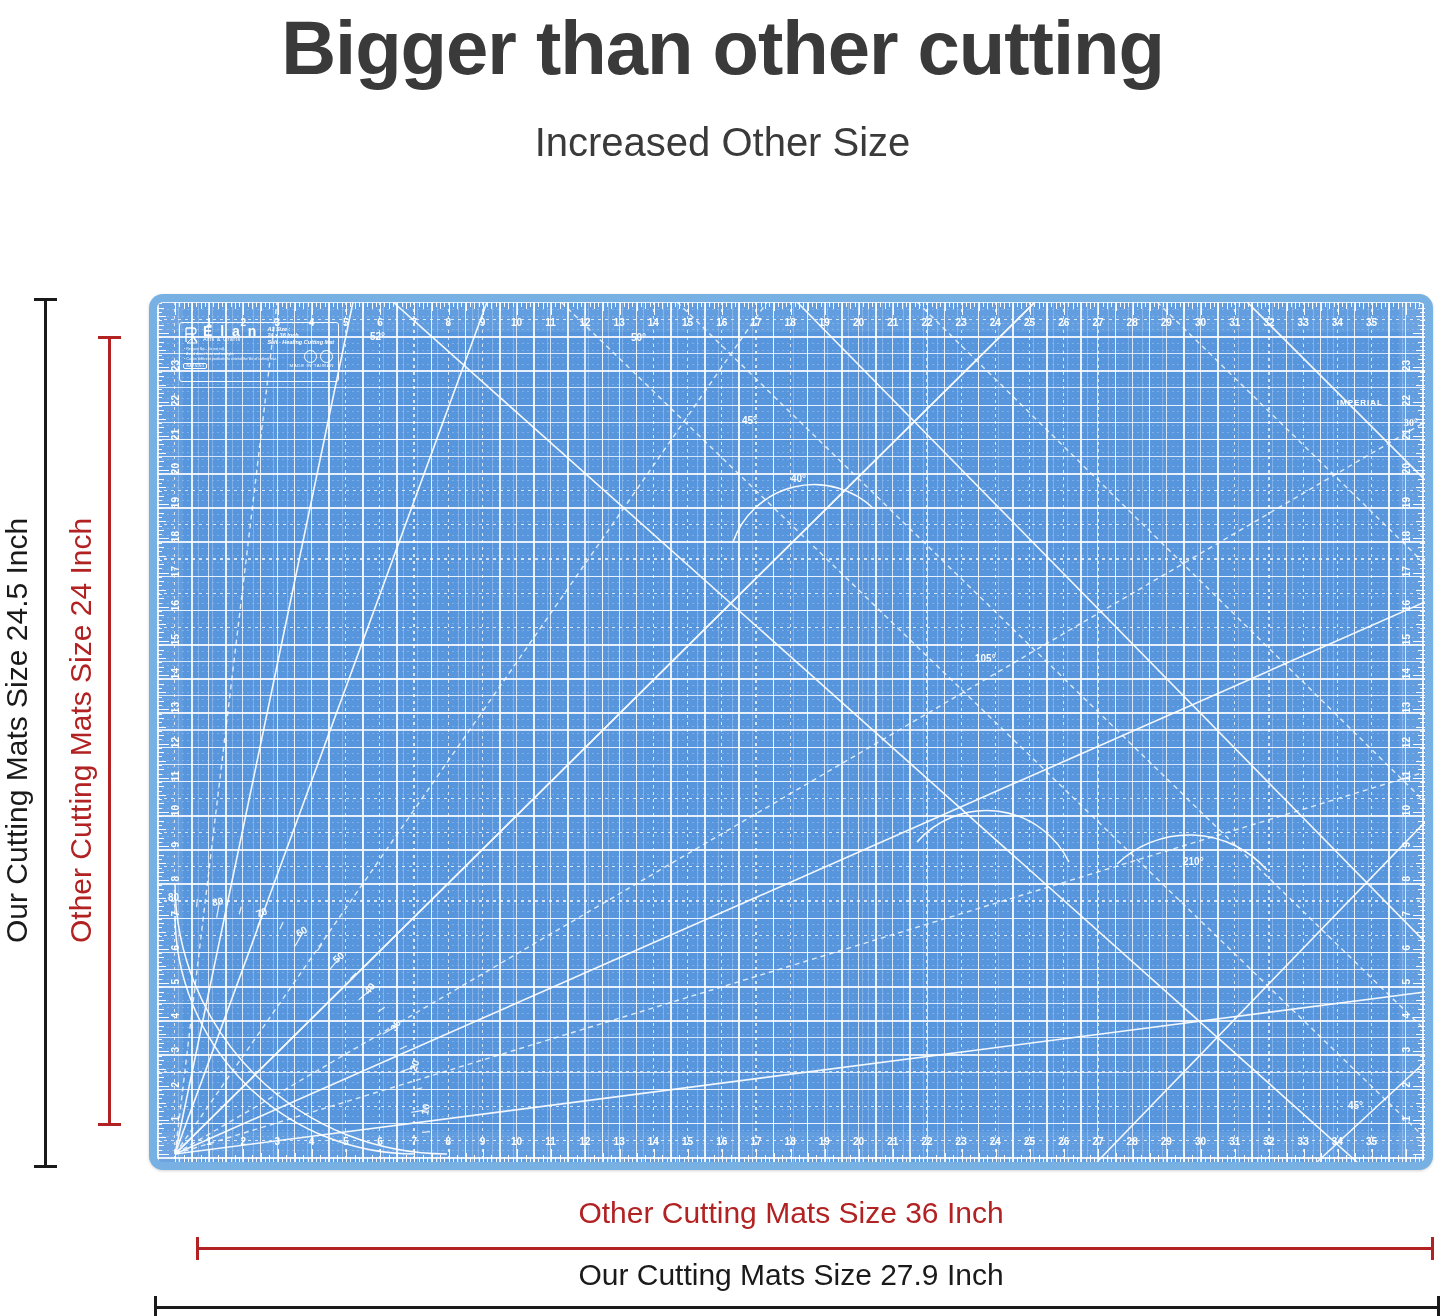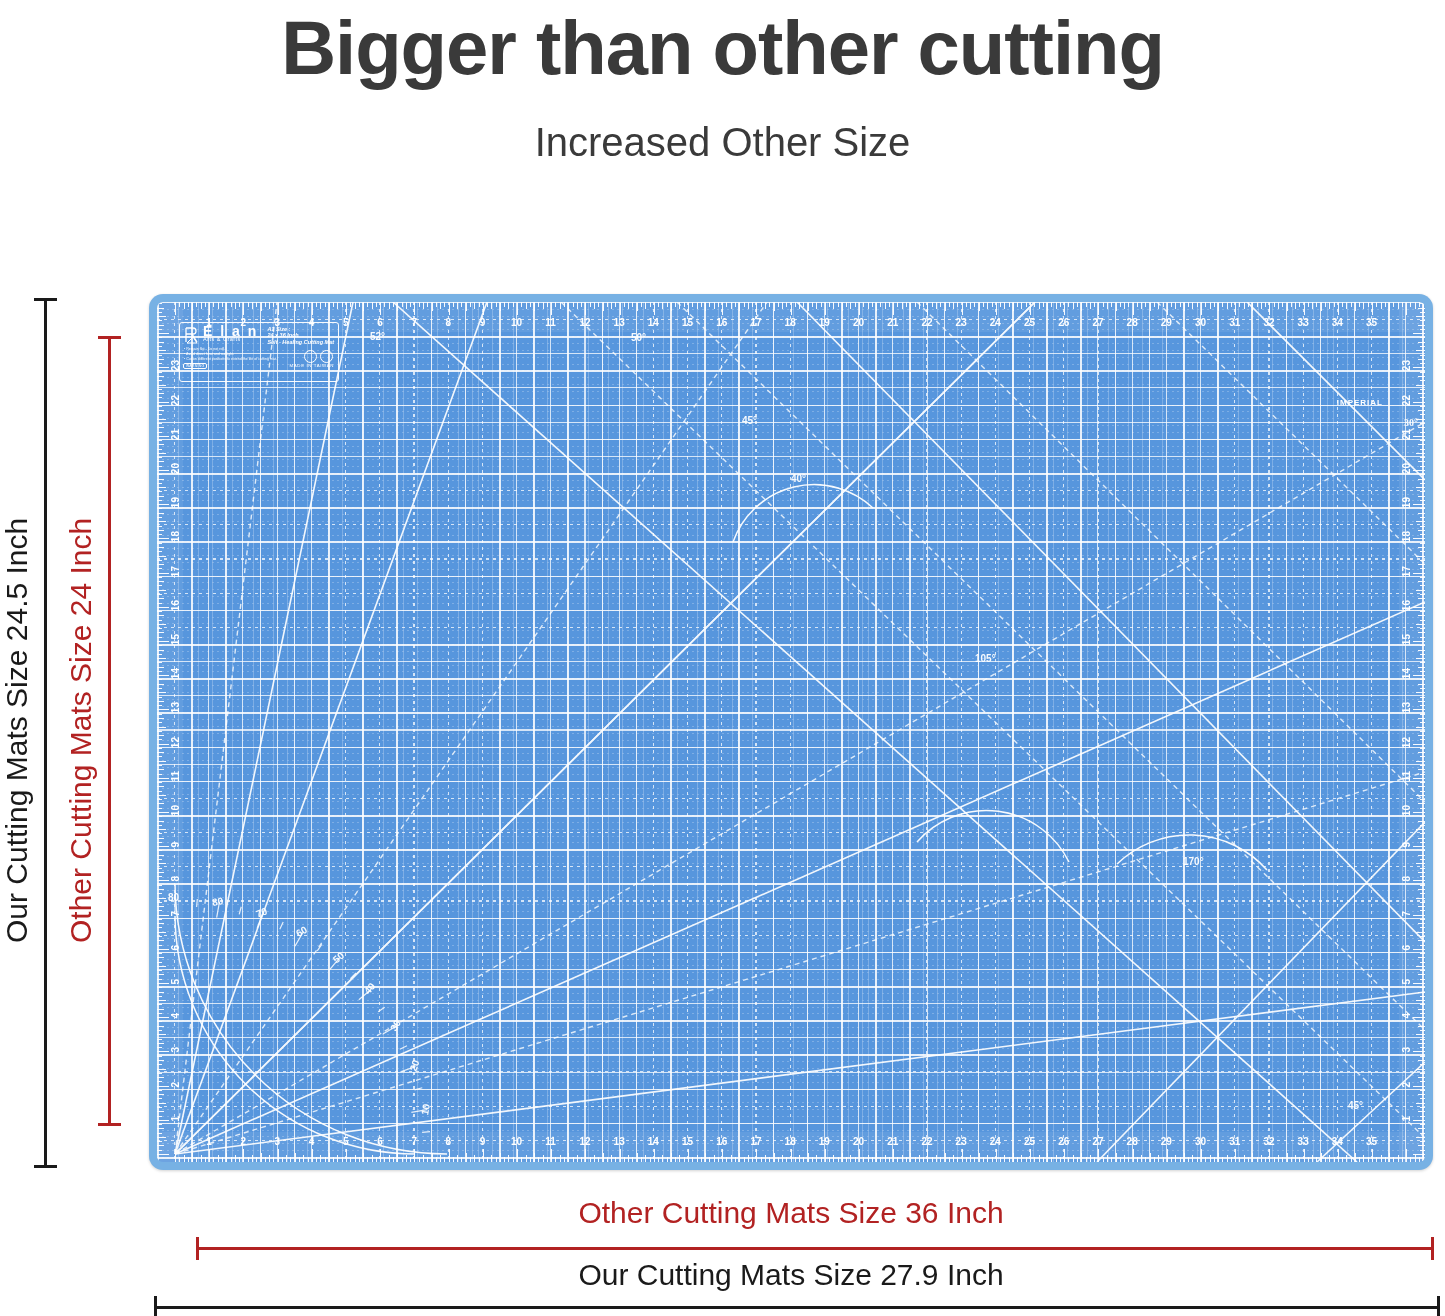--- a/index.html
+++ b/index.html
@@ -1323,21 +1323,21 @@
       </div>
 
     <div class="imperial" style="right:42px;top:96px;">IMPERIAL</div>
 
     <div id="anglelayer">
         <div class="angle" style="left: 213px; top: 29px;">52°</div>
         <div class="angle" style="left: 474px; top: 30px;">50°</div>
         <div class="angle" style="left: 585px; top: 113px;">45°</div>
         <div class="angle" style="left: 634px; top: 171px;">40°</div>
         <div class="angle" style="left: 818px; top: 351px;">105°</div>
-        <div class="angle" style="left: 1026px; top: 554px;">170°</div>
+        <div class="angle" style="left: 1026px; top: 554px;">210°</div>
         <div class="angle" style="left: 1247px; top: 115px; font-family: Liberation Serif, serif;">30°</div>
         <div class="angle" style="left: 1191px; top: 798px;">45°</div>
       </div>
     <div id="protlayer">
         <div class="angle" style="left: 263.111px; top: 801.546px; transform: rotate(-80deg);">10</div>
         <div class="angle" style="left: 251.561px; top: 758.443px; transform: rotate(-70deg);">20</div>
         <div class="angle" style="left: 232.703px; top: 718px; transform: rotate(-60deg);">30</div>
         <div class="angle" style="left: 207.107px; top: 681.446px; transform: rotate(-50deg);">40</div>
         <div class="angle" style="left: 175.554px; top: 649.893px; transform: rotate(-40deg);">50</div>
         <div class="angle" style="left: 139px; top: 624.297px; transform: rotate(-30deg);">60</div>

